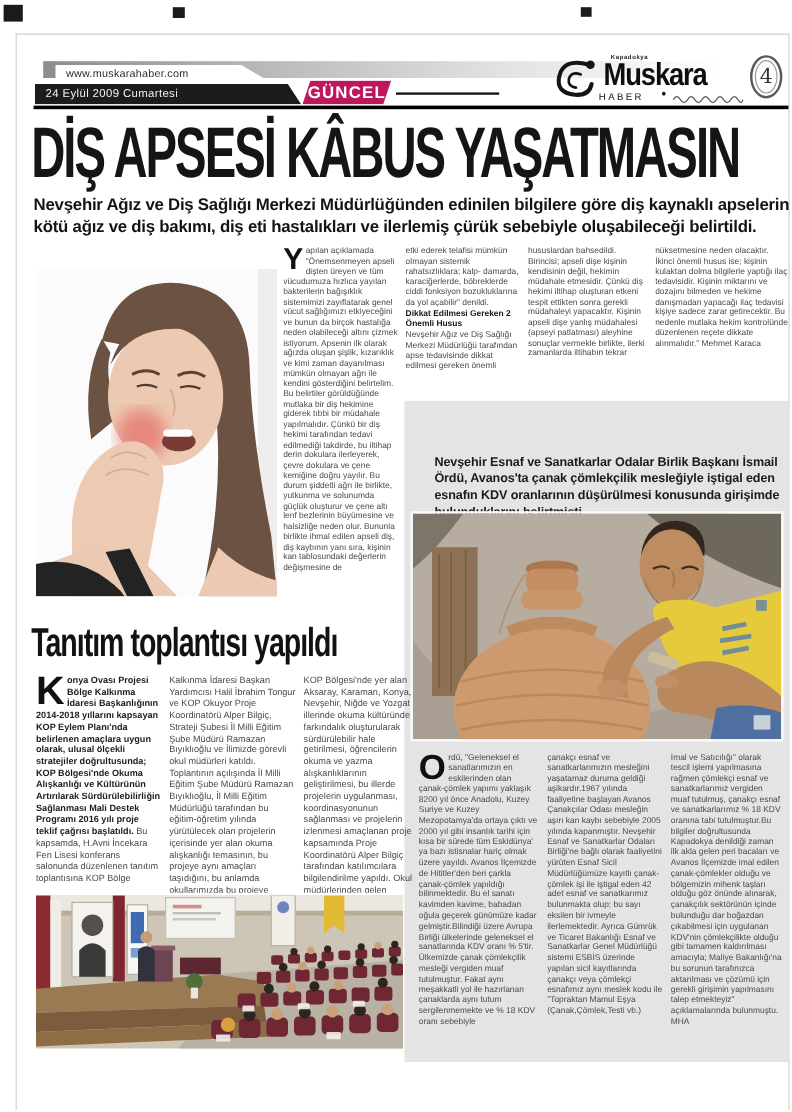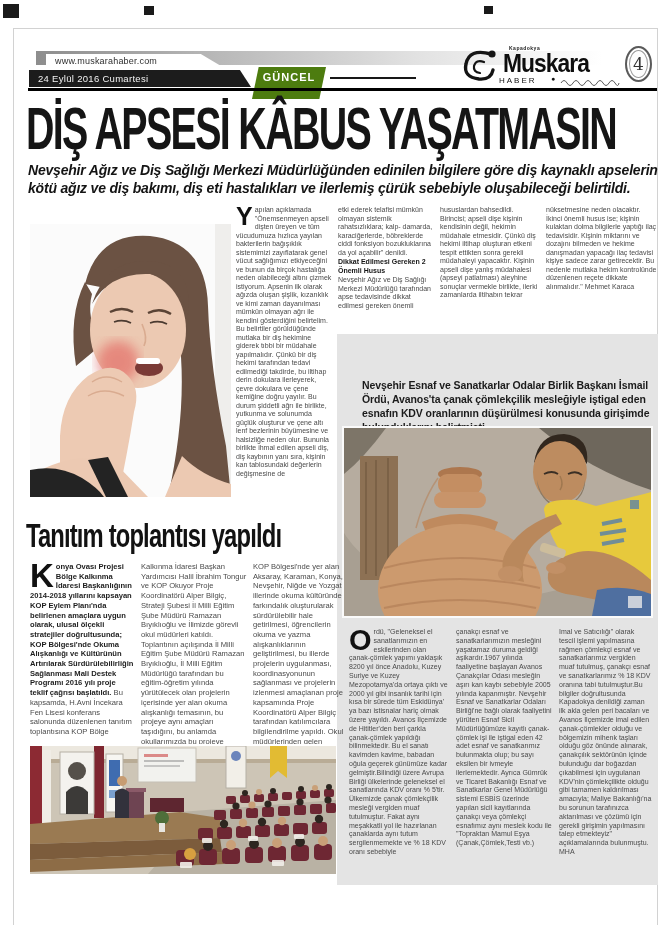--- a/index.html
+++ b/index.html
@@ -13,39 +13,39 @@
 
   
   .grad-bar { left:36px; top:51px; width:615px; height:14px;
     background:linear-gradient(90deg,#8d8d8d 0%,#b9b9b9 30%,#e2e2e2 62%,#ffffff 92%); }
   .url-strip { left:46px; top:54px; width:180px; height:15px; background:#ffffff;
     clip-path:polygon(0 0,86% 0,100% 100%,0 100%);
     font-size:9px; color:#2e2e2e; line-height:15px; padding-left:9px; letter-spacing:.2px; }
   .date-bar { left:29px; top:70px; width:222px; height:17px; background:#1c1c1c;
     clip-path:polygon(0 0,95% 0,100% 100%,0 100%);
     color:#f2f2f2; font-size:9.5px; line-height:17px; padding-left:9px; letter-spacing:.3px; }
-  .guncel { left:252px; top:67px; width:74px; height:32px; background:#4d7c0f;
+  .guncel { left:252px; top:67px; width:74px; height:20px; background:#be185d;
     clip-path:polygon(9% 0,100% 0,91% 100%,0 100%);
-    color:#ffffff; font-size:11px; font-weight:bold; letter-spacing:1px; text-align:center; line-height:20px; }
+    color:#ffffff; font-size:14px; font-weight:bold; letter-spacing:1px; text-align:center; line-height:20px; }
   .guncel-line { left:330px; top:77px; width:86px; height:2px; background:#181818; }
   .logo { left:455px; top:44px; width:200px; height:46px; }
   .logo-top { position:absolute; left:54px; top:1px; font-size:5px; font-weight:bold; color:#222; letter-spacing:.5px; }
   .logo-word { position:absolute; left:48px; top:4px; font-size:24px; font-weight:bold; color:#0e0e0e; letter-spacing:-1px; transform:scale(.95,1.1); transform-origin:0 0; }
   .logo-haber { position:absolute; left:44px; top:32px; font-size:8px; font-weight:normal; color:#111; letter-spacing:2px;text-align:right; }
   .logo-dot { position:absolute; left:96px; top:31px; font-size:7px; color:#111; }
   .logo-script { position:absolute; left:104px; top:33px; }
   .page-oval { position:absolute; left:170px; top:2px; width:27px; height:36px; border:2px solid #5a5a5a; border-radius:50%;
     font-family:"DejaVu Serif",serif; font-size:17px; color:#333; text-align:center; line-height:32px; background:#fdfdfd; box-shadow:inset 0 0 0 2px #fff, inset 0 0 0 3px #9a9a9a; }
   .rule-top { left:28px; top:88px; width:629px; height:3px; background:#000; }
 
   
   .headline-main { left:26px; top:94px; width:640px; height:66px; overflow:visible; }
   .headline-main .inner { width:768px; white-space:nowrap; font-size:48px; font-weight:bold; color:#151515;
     letter-spacing:-2px; transform:scale(.82,1.24); transform-origin:0 0; }
-  .deck-main { left:28px; top:161px; width:631px; font-size:14px; font-weight:bold; color:#141414; line-height:1.32; letter-spacing:-.2px;font-style:italic; }
+  .deck-main { left:28px; top:161px; width:631px; font-size:14px; font-weight:bold; color:#141414; line-height:1.32; letter-spacing:-.2px; }
 
   
   .bodycol { font-size:7px; line-height:8.5px; color:#4a4a4a; text-align:left; overflow:hidden; }
   .col-subhead { font-weight:bold; color:#161616; margin:1px 0; }
   .dropcap { float:left; font-weight:bold; color:#111; padding-right:2px; }
   .dc-y { font-size:25px; line-height:20px; }
   .dc-k { font-size:33px; line-height:27px; }
   .dc-o { font-size:29px; line-height:24px; }
   .photo-frame { overflow:hidden; }
 
@@ -70,21 +70,21 @@
 </head>
 <body>
 
 <div class="abs scan-frame"></div>
 <div class="abs print-mark" style="left:3px;top:4px;width:16px;height:14px;"></div>
 <div class="abs print-mark" style="left:144px;top:6px;width:10px;height:9px;"></div>
 <div class="abs print-mark" style="left:484px;top:6px;width:9px;height:8px;"></div>
 
 <div class="abs grad-bar"></div>
 <div class="abs url-strip">www.muskarahaber.com</div>
-<div class="abs date-bar">24 Eylül 2016 Cumartesi</div>
+<div class="abs date-bar">24 Eylül 2009 Cumartesi</div>
 <div class="abs guncel">GÜNCEL</div>
 <div class="abs guncel-line"></div>
 
 <div class="abs logo">
   <svg style="position:absolute;left:2px;top:3px;" width="46" height="38" viewBox="0 0 46 38">
     <path d="M34,7 Q12,1 9,17 Q6,30 22,32 Q34,33 36,23" fill="none" stroke="#141414" stroke-width="3.4" stroke-linecap="round"></path>
     <circle cx="35" cy="7" r="3.6" fill="#141414"></circle>
     <path d="M27,15 Q19,12 17,19 Q16,25 23,26" fill="none" stroke="#141414" stroke-width="2.2" stroke-linecap="round"></path>
   </svg>
   <div class="logo-top">Kapadokya</div>

